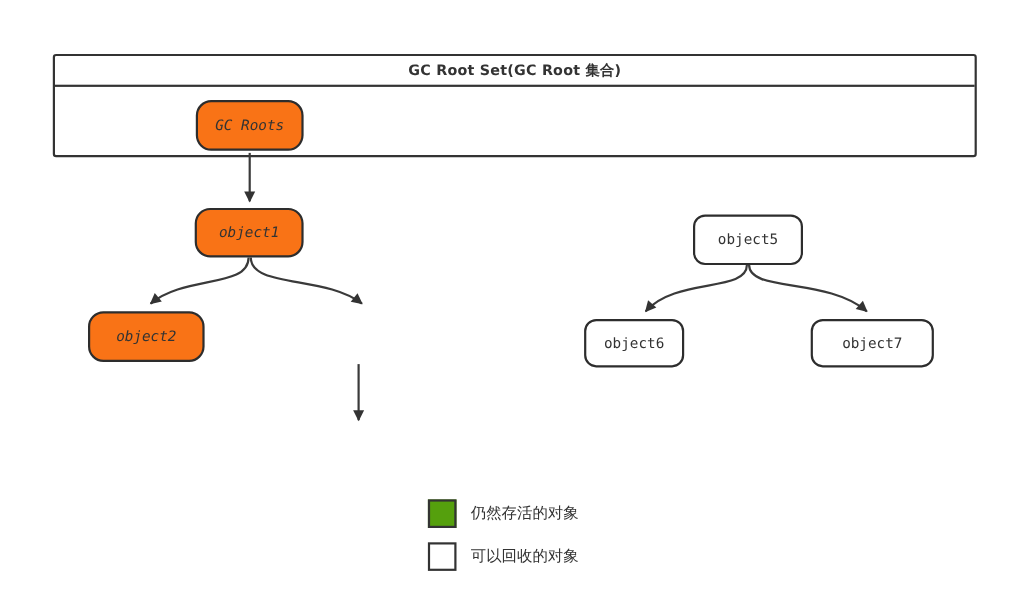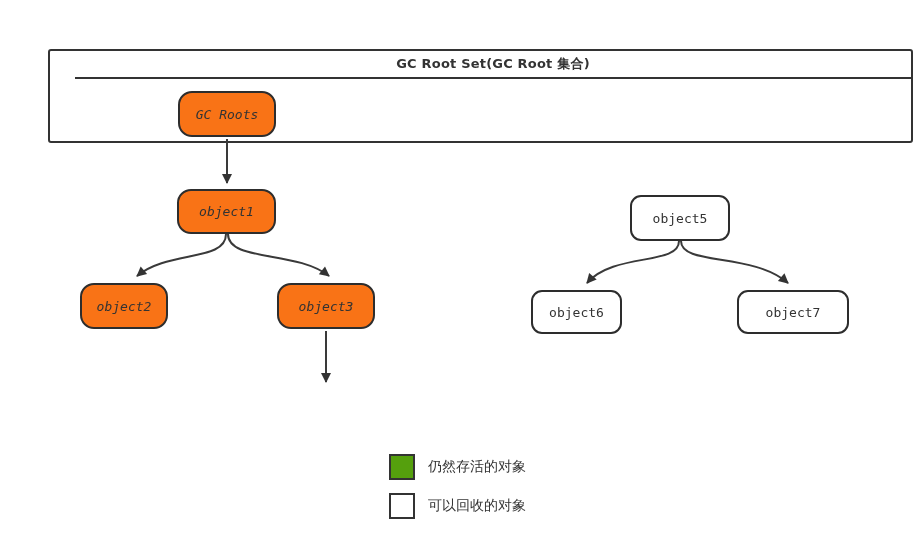--- a/index.html
+++ b/index.html
@@ -19,21 +19,20 @@
   
   .root-set-box {
     position: absolute;
     left: 48px;
     top: 49px;
     width: 836px;
     height: 90px;
     border: 2px solid #333333;
     border-radius: 3px;
     background: #ffffff;
-    padding-left: 25px;
   }
   .root-set-title {
     height: 26px;
     border-bottom: 2px solid #333333;
     display: flex;
     align-items: center;
     justify-content: center;
     font-size: 13px;
     font-weight: bold;
     color: #333333;
@@ -52,21 +51,21 @@
     font-family: "DejaVu Sans Mono", "Liberation Mono", monospace;
     font-size: 13px;
     color: #333333;
     z-index: 3;
   }
   .node.alive { background: #f97316; font-style: italic; }
   .node.collectable { background: #ffffff; border-radius: 11px; }
 
   .n-gcroots { left: 178px; top: 91px;  width: 98px;  height: 46px; }
   .n-object1 { left: 177px; top: 189px; width: 99px;  height: 45px; }
-  .n-object2 { left: 80px;  top: 283px; width: 88px;  height: 46px; }
+  .n-object2 { left: 80px;  top: 283px; width: 106px;  height: 46px; }
   .n-object3 { left: 277px; top: 283px; width: 98px;  height: 46px; }
   .n-object4 { left: 276px; top: 388px; width: 97px;  height: 44px; }
   .n-object5 { left: 630px; top: 195px; width: 100px; height: 46px; }
   .n-object6 { left: 531px; top: 290px; width: 91px;  height: 44px; }
   .n-object7 { left: 737px; top: 290px; width: 112px; height: 44px; }
 
   
   .edges {
     position: absolute;
     left: 0;
@@ -127,21 +126,20 @@
     <path class="edge" d="M226,234 C226,262 168,250 137,276" marker-end="url(#arrow)"></path>
     <path class="edge" d="M228,234 C228,262 296,250 329,276" marker-end="url(#arrow)"></path>
     <path class="edge" d="M326,331 L326,382" marker-end="url(#arrow)"></path>
     <path class="edge" d="M679,241 C679,266 614,252 587,283" marker-end="url(#arrow)"></path>
     <path class="edge" d="M681,241 C681,266 752,252 788,283" marker-end="url(#arrow)"></path>
   </svg>
 
   <div class="node alive n-gcroots">GC Roots</div>
   <div class="node alive n-object1">object1</div>
   <div class="node alive n-object2">object2</div>
-  <div class="node alive n-object3">object3</div>
   <div class="node collectable n-object5">object5</div>
   <div class="node collectable n-object6">object6</div>
   <div class="node collectable n-object7">object7</div>
 
   <div class="legend">
     <div class="legend-row">
       <span class="swatch alive"></span>
       <span class="legend-label">仍然存活的对象</span>
     </div>
     <div class="legend-row">

